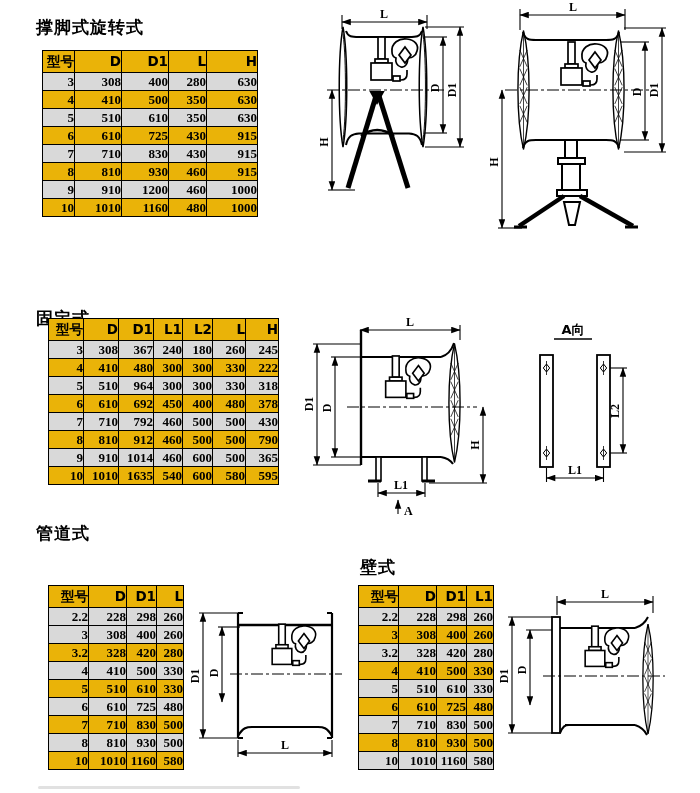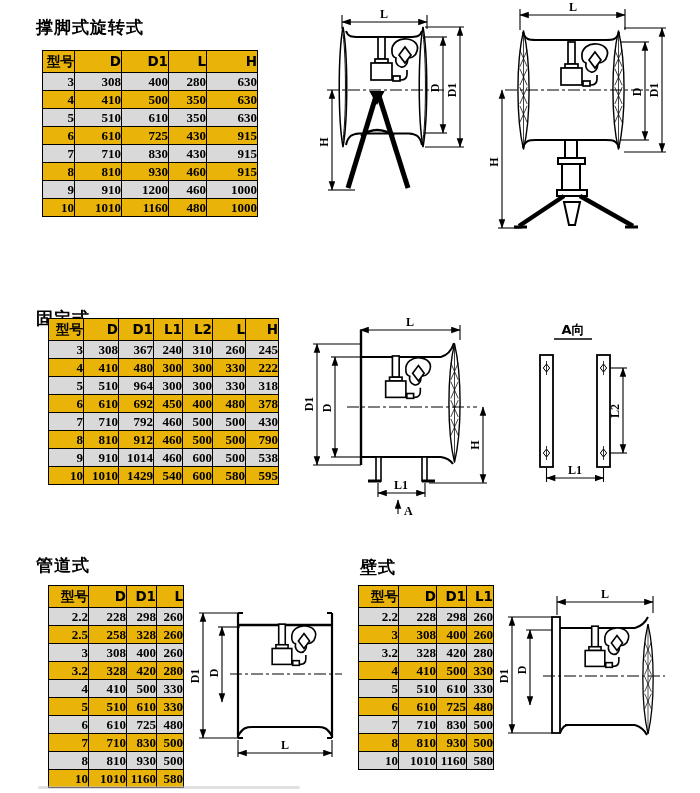--- a/index.html
+++ b/index.html
@@ -15,21 +15,21 @@
   .t1 { left:42px; top:50px; width:215px; }
   .t1 th:nth-child(1){width:32px}.t1 th:nth-child(2){width:47px}.t1 th:nth-child(3){width:47px}.t1 th:nth-child(4){width:38px}.t1 th:nth-child(5){width:51px}
   .t2 { left:48px; top:318px; width:230px; }
   .t2 th:nth-child(1){width:35px}.t2 th:nth-child(2){width:35px}.t2 th:nth-child(3){width:35px}.t2 th:nth-child(4){width:29px}.t2 th:nth-child(5){width:30px}.t2 th:nth-child(6){width:33px}.t2 th:nth-child(7){width:33px}
   .t3 { left:48px; top:585px; width:135px; }
   .t3 th:nth-child(1){width:40px}.t3 th:nth-child(2){width:38px}.t3 th:nth-child(3){width:30px}.t3 th:nth-child(4){width:27px}
   .t4 { left:358px; top:585px; width:135px; }
   .t4 th:nth-child(1){width:40px}.t4 th:nth-child(2){width:38px}.t4 th:nth-child(3){width:30px}.t4 th:nth-child(4){width:27px}
   .ttl1 { left:36px; top:16px; }
   .ttl2 { left:36px; top:307px; }
-  .ttl3 { left:36px; top:554px; }
+  .ttl3 { left:36px; top:522px; }
   .ttl4 { left:360px; top:556px;font-family:Liberation Mono, monospace; }
   svg.drw { position:absolute; overflow:visible; }
   .dim line, .dim path { stroke:#000; stroke-width:1.1; fill:none; }
   .ln { fill:none; stroke:#000; stroke-width:2; }
   .axis { stroke:#000; stroke-width:1; stroke-dasharray:12 3 3 3; fill:none; }
   svg text { font-family:"Liberation Serif",serif; font-weight:bold; font-size:12px; fill:#000; }
   svg text.cjk { font-family:"DejaVu Sans","Liberation Sans",sans-serif; font-size:13px; }
   .artifact { position:absolute; background:#c9c9c9; opacity:.55; border-radius:2px; }
 </style>
 </head>
@@ -152,21 +152,21 @@
           <th>L</th>
           <th>H</th>
         </tr>
       </thead>
       <tbody>
         <tr class="shade">
           <td>3</td>
           <td>308</td>
           <td>367</td>
           <td>240</td>
-          <td>310</td>
+          <td>180</td>
           <td>260</td>
           <td>245</td>
         </tr>
         <tr>
           <td>4</td>
           <td>410</td>
           <td>480</td>
           <td>300</td>
           <td>300</td>
           <td>330</td>
@@ -208,26 +208,26 @@
           <td>500</td>
           <td>790</td>
         </tr>
         <tr class="shade">
           <td>9</td>
           <td>910</td>
           <td>1014</td>
           <td>460</td>
           <td>600</td>
           <td>500</td>
-          <td>538</td>
+          <td>365</td>
         </tr>
         <tr>
           <td>10</td>
           <td>1010</td>
-          <td>1429</td>
+          <td>1635</td>
           <td>540</td>
           <td>600</td>
           <td>580</td>
           <td>595</td>
         </tr>
       </tbody>
     </table>
   <table class="t t3">
       <thead>
         <tr>
@@ -235,26 +235,20 @@
           <th>D</th>
           <th>D1</th>
           <th>L</th>
         </tr>
       </thead>
       <tbody>
         <tr class="shade">
           <td>2.2</td>
           <td>228</td>
           <td>298</td>
-          <td>260</td>
-        </tr>
-        <tr>
-          <td>2.5</td>
-          <td>258</td>
-          <td>328</td>
           <td>260</td>
         </tr>
         <tr class="shade">
           <td>3</td>
           <td>308</td>
           <td>400</td>
           <td>260</td>
         </tr>
         <tr>
           <td>3.2</td>

